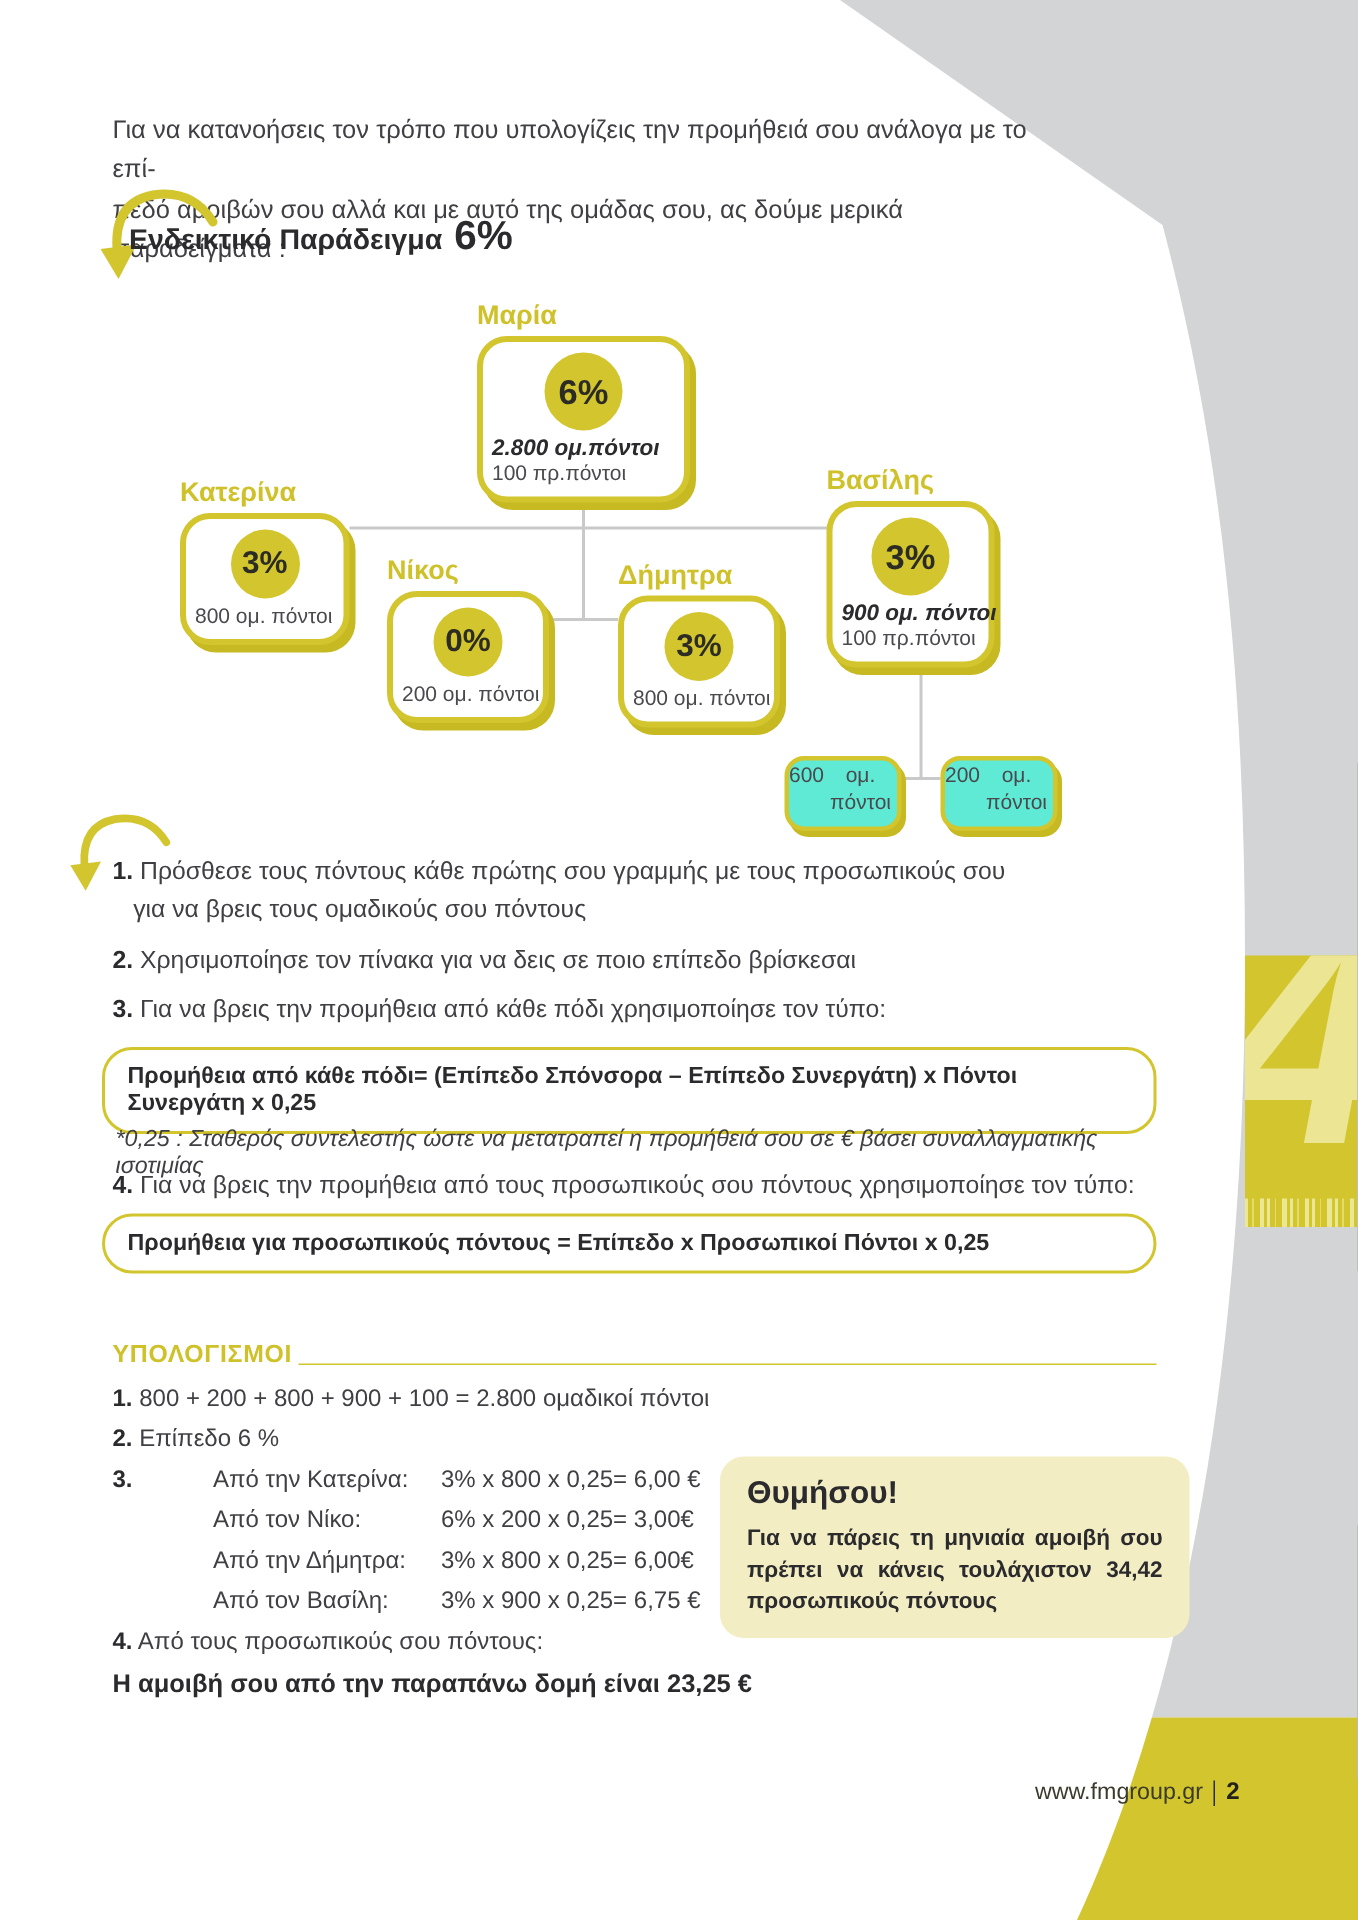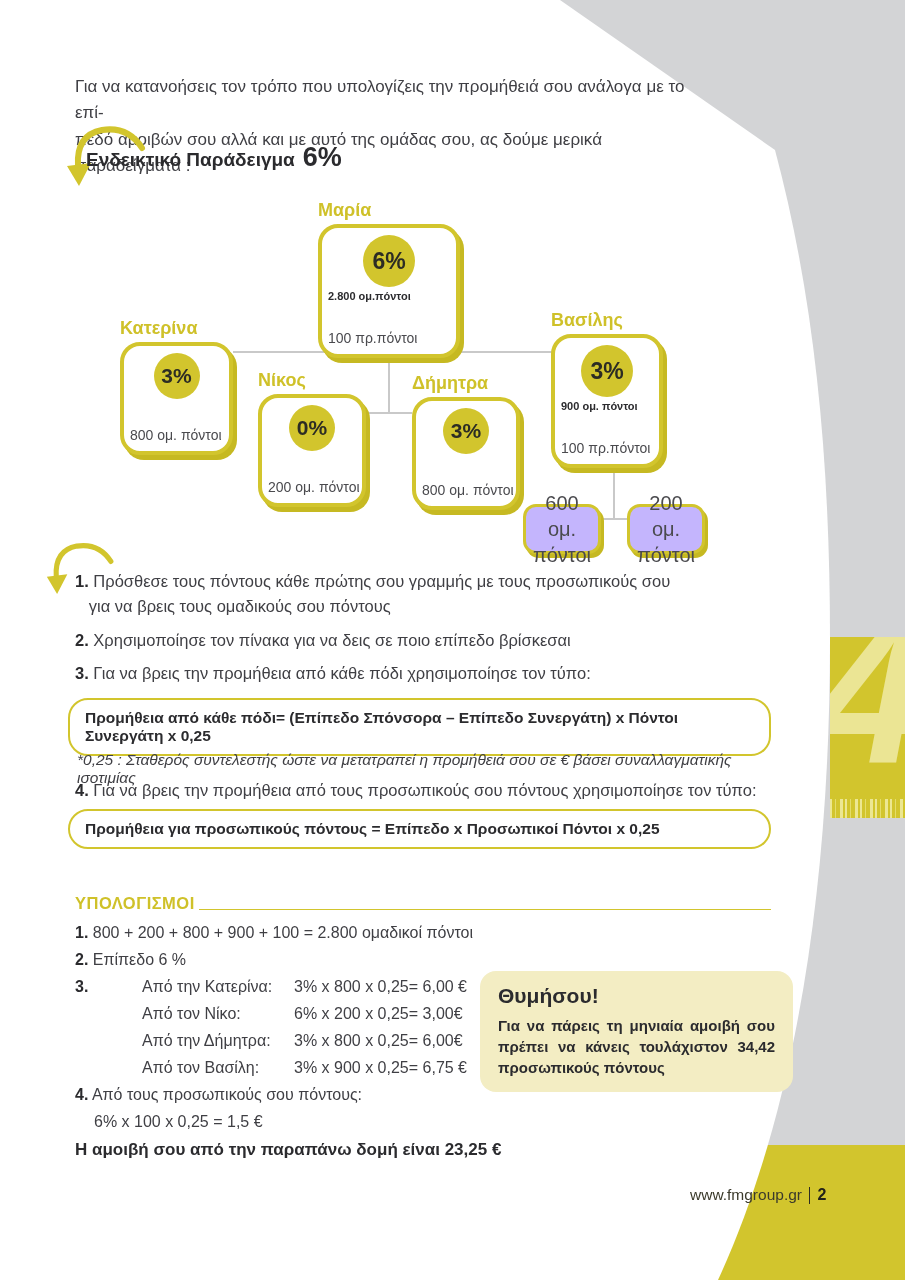--- a/index.html
+++ b/index.html
@@ -42,27 +42,27 @@
     box-shadow:4px 5px 0 var(--yellow-shadow);
     padding:7px 6px 8px;position:relative;
   }
   .level-circle{
     border-radius:50%;background:var(--yellow);color:#2c2c24;
     font-weight:bold;display:flex;align-items:center;justify-content:center;
     margin:0 auto 3px;
   }
   .big .level-circle{width:52px;height:52px;font-size:23px;}
   .small .level-circle{width:46px;height:46px;font-size:21px;}
-  .team-bold{font-weight:bold;font-size:11px;color:var(--ink);white-space:nowrap;}
-  .pts{font-size:14px;color:#4a4a4e;white-space:nowrap;margin-top:28px;}
+  .team-bold{font-weight:bold;font-size:15px;color:var(--ink);white-space:nowrap;font-style:italic;}
+  .pts{font-size:14px;color:#4a4a4e;white-space:nowrap;}
   .leaf{
-    position:absolute;background:#c4b5fd;border:3px solid var(--yellow);border-radius:13px;
+    position:absolute;background:#5eead4;border:3px solid var(--yellow);border-radius:13px;
     box-shadow:3px 4px 0 var(--yellow-shadow);
-    font-size:20px;color:#4a4a4e;text-align:center;line-height:1.3;
-    display:flex;flex-direction:column;justify-content:center;
+    font-size:14px;color:#4a4a4e;text-align:center;line-height:1.3;
+    display:flex;flex-direction:row;justify-content:center;
   }
 
   
   .steps{position:absolute;left:75px;top:569px;width:650px;font-size:16.5px;color:var(--text);}
   .steps-title{font-weight:bold;font-size:17.5px;color:var(--ink);margin-bottom:11px;}
   .step{margin-bottom:9px;line-height:1.5;white-space:pre-wrap;}
   .num{font-weight:bold;color:var(--ink);}
 
   .formula-box{
     position:absolute;left:68px;width:703px;background:#fff;
@@ -229,21 +229,20 @@
       <span class="pre"></span>
       <span class="nm">Από την Δήμητρα:</span>
       <span>3% x 800 x 0,25= 6,00€</span>
     </div>
     <div class="calc-row">
       <span class="pre"></span>
       <span class="nm">Από τον Βασίλη:</span>
       <span>3% x 900 x 0,25=  6,75 €</span>
     </div>
     <div class="calc-line"><span class="num">4.</span><span> Από τους προσωπικούς σου πόντους:</span></div>
-    <div class="calc-sub">6% x 100  x 0,25 = 1,5 €</div>
     <div class="calc-total">Η αμοιβή σου από την παραπάνω δομή είναι  23,25 €</div>
   </div>
 
   <div class="remember">
     <div class="remember-title">Θυμήσου!</div>
     <div class="remember-text">Για να πάρεις τη μηνιαία αμοιβή σου πρέπει να κάνεις τουλάχιστον 34,42 προσωπικούς πόντους</div>
   </div>
 
   <div class="side-tab">
     <div class="tab-digit">4</div>

